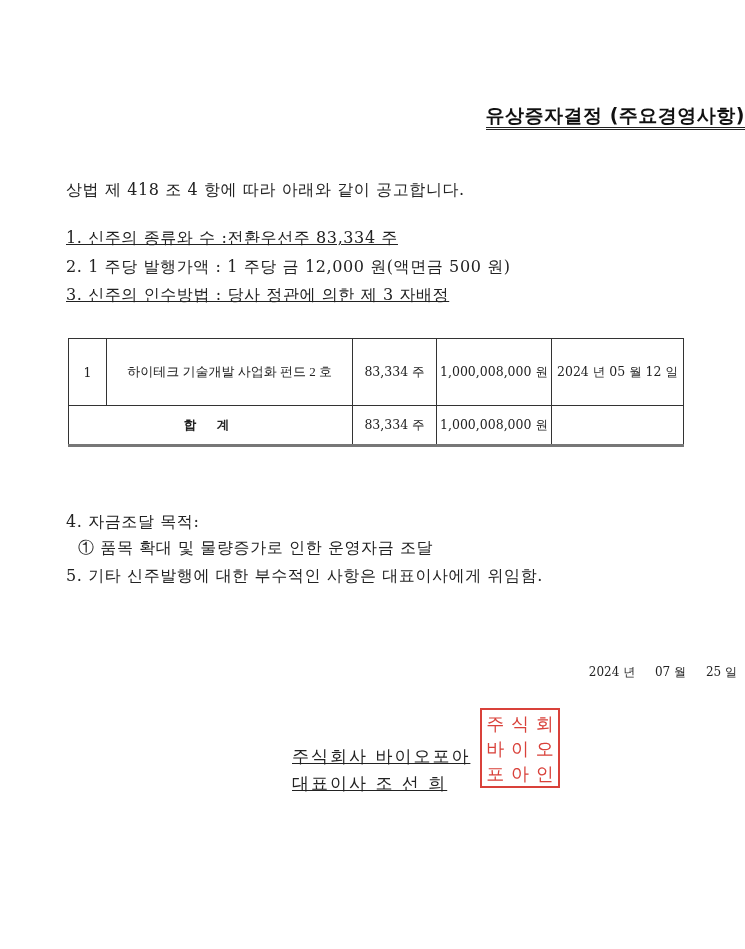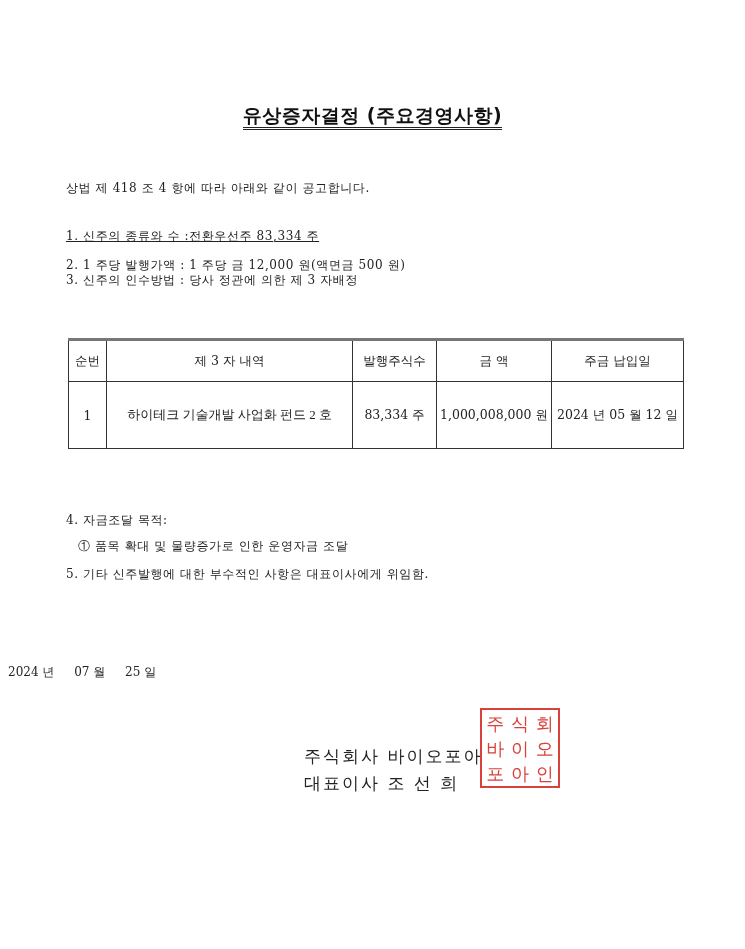--- a/index.html
+++ b/index.html
@@ -1,72 +1,71 @@
 <!DOCTYPE html>
 <html><head>
 <meta charset="utf-8">
 <style>
   html, body { margin: 0; padding: 0; background: #ffffff; }
   body { width: 745px; height: 949px; position: relative; overflow: hidden;
          font-family: "DejaVu Serif", "Liberation Serif", serif; color: #222; }
-  .title { position: absolute; left: 0; width: 745px; top: 103px; text-align: center;
+  .title { position: absolute; left: 0; width: 745px; top: 103px; text-align: right;
            font-family: "DejaVu Sans", "Liberation Sans", sans-serif; font-weight: bold;
            font-size: 19px; letter-spacing: 0.5px; color: #111; }
   .title span { border-bottom: 3px double #222; padding-bottom: 1px; }
-  .line { position: absolute; left: 66px; font-size: 12px; white-space: nowrap; letter-spacing: 0.6px; }
+  .line { position: absolute; left: 66px; font-size: 16px; white-space: nowrap; letter-spacing: 0.6px; }
   table.main { position: absolute; left: 68px; top: 338px; width: 615px; border-collapse: collapse;
                font-size: 12.5px; table-layout: fixed; }
   table.main td { border: 1px solid #333; text-align: center; vertical-align: middle; padding: 0; }
   table.main tr.hdr td { height: 40px; border-top: 3px solid #777; }
   table.main tr.row1 td { height: 66px; }
   table.main tr.total td { height: 38px; border-bottom: 3px solid #777; }
   .fund { font-family: Liberation Serif, serif; font-size: 13px; }
   .bold { font-family: "DejaVu Sans", "Liberation Sans", sans-serif; font-weight: bold; letter-spacing: 8px; }
-  .date { position: absolute; left: 0; width: 745px; top: 664px; text-align: left; font-size: 12px; }
+  .date { position: absolute; left: 0; width: 745px; top: 664px; text-align: right; font-size: 12px; }
   .date span { margin: 0 8px; }
-  .sig { position: absolute; left: 304px; font-size: 17px; letter-spacing: 2px; white-space: nowrap; }
+  .sig { position: absolute; left: 292px; font-size: 17px; letter-spacing: 2px; white-space: nowrap; text-decoration: underline; }
   .seal { position: absolute; left: 480px; top: 708px; width: 80px; height: 80px;
           border: 2px solid #d9413a; box-sizing: border-box; color: #d9413a;
           display: grid; grid-template-columns: repeat(3, 1fr); grid-template-rows: repeat(3, 1fr);
           font-family: "DejaVu Sans", sans-serif; font-size: 18px; text-align: center; line-height: 25px; padding: 1px; }
   .seal span { display: block; }
 </style>
 </head>
 <body>
 
 <div class="title"><span>유상증자결정 (주요경영사항)</span></div>
 
 <div class="line" style="top:180px;">상법 제 418 조 4 항에 따라 아래와 같이 공고합니다.</div>
 
 <div class="line" style="top:228px;text-decoration:underline;">1.  신주의 종류와 수 :전환우선주 83,334 주</div>
 <div class="line" style="top:257px;">2.  1 주당  발행가액 : 1 주당 금 12,000 원(액면금 500 원)</div>
-<div class="line" style="top:272px;">3.  신주의 인수방법 : 당사 정관에 의한 제 3 자배정</div>
+<div class="line" style="top:285px;text-decoration:underline;">3.  신주의 인수방법 : 당사 정관에 의한 제 3 자배정</div>
 
 <table class="main">
   <colgroup>
     <col style="width:38px">
       <col style="width:246px">
       <col style="width:84px">
       <col style="width:115px">
       <col style="width:132px">
   </colgroup>
   <tbody>
-      <tr class="hdr">
-    <td>순번</td>
-    <td>제 3 자 내역</td>
-    <td>발행주식수</td>
-    <td>금  액</td>
-    <td>주금  납입일</td>
-  </tr>
   <tr class="row1">
     <td>1</td>
     <td class="fund">하이테크 기술개발 사업화 펀드 2 호</td>
     <td>83,334 주</td>
     <td>1,000,008,000 원</td>
     <td>2024 년 05 월 12 일</td>
+  </tr>
+  <tr class="total">
+    <td colspan="2" class="bold">합 계</td>
+    <td>83,334 주</td>
+    <td>1,000,008,000 원</td>
+    <td></td>
   </tr>
 </tbody>
   </table>
 
 <div class="line" style="top:512px;">4.  자금조달 목적:</div>
 <div class="line" style="top:538px; left:78px;">①  품목 확대 및 물량증가로 인한 운영자금 조달</div>
 <div class="line" style="top:566px;">5.  기타 신주발행에 대한 부수적인 사항은 대표이사에게 위임함.</div>
 
 <div class="date">
   <span>2024 년</span>

